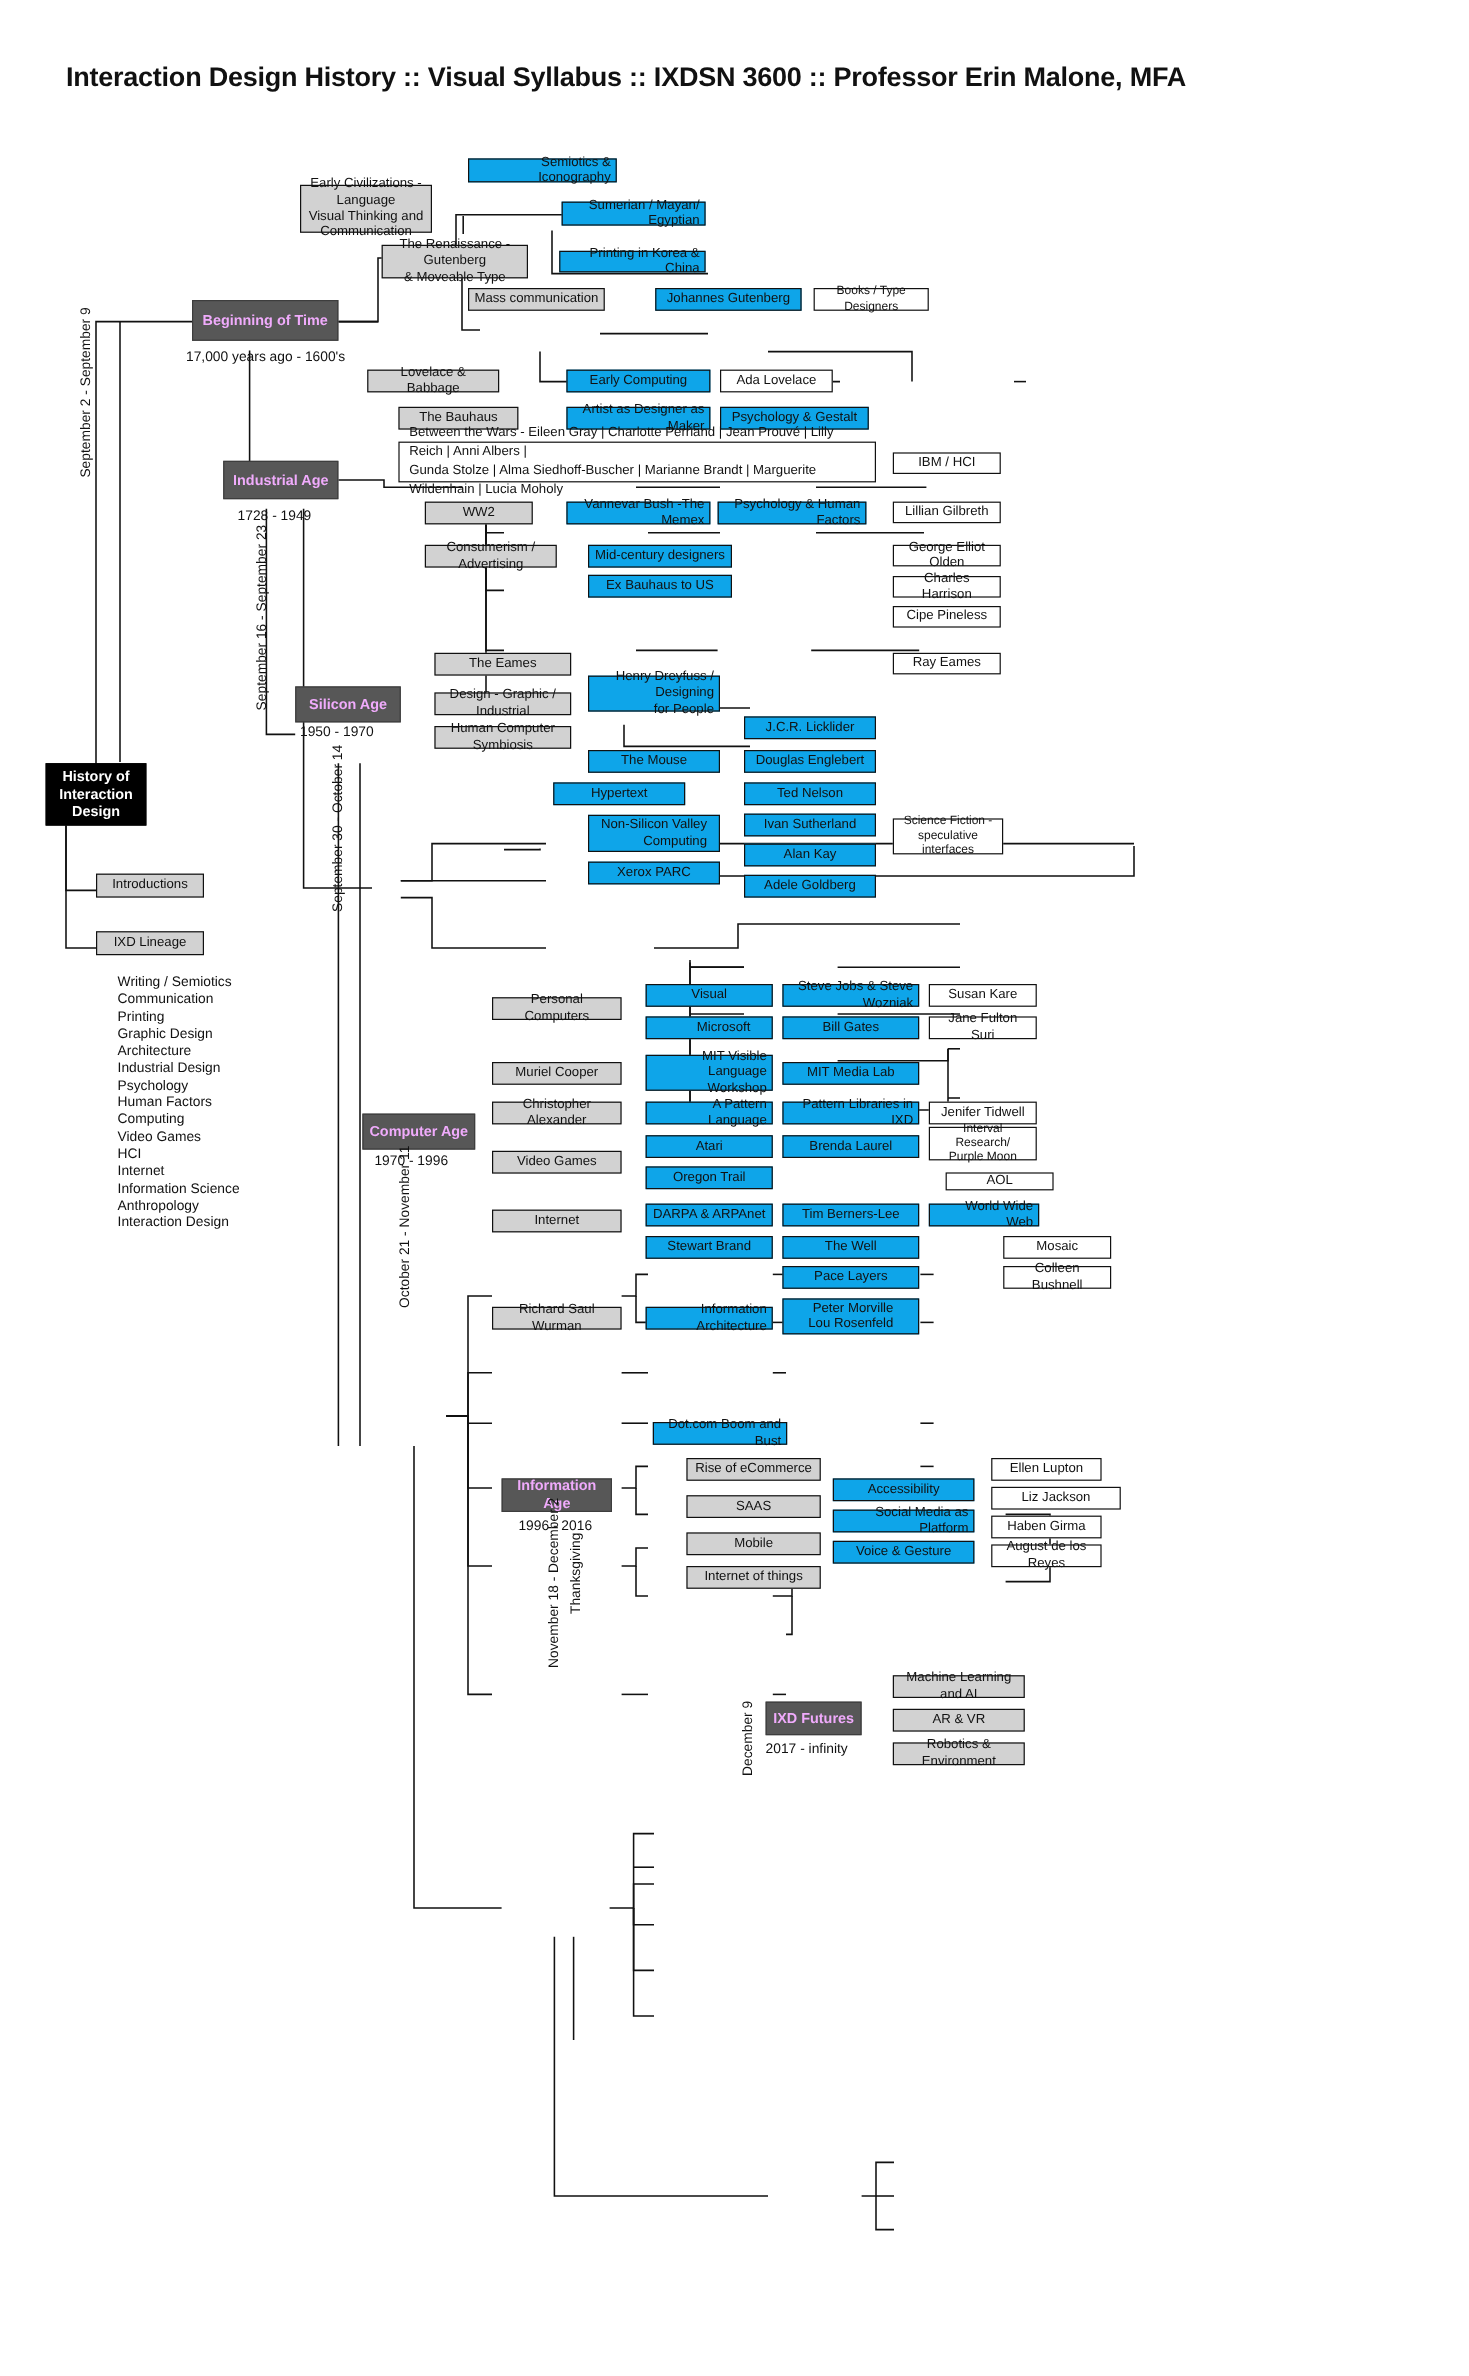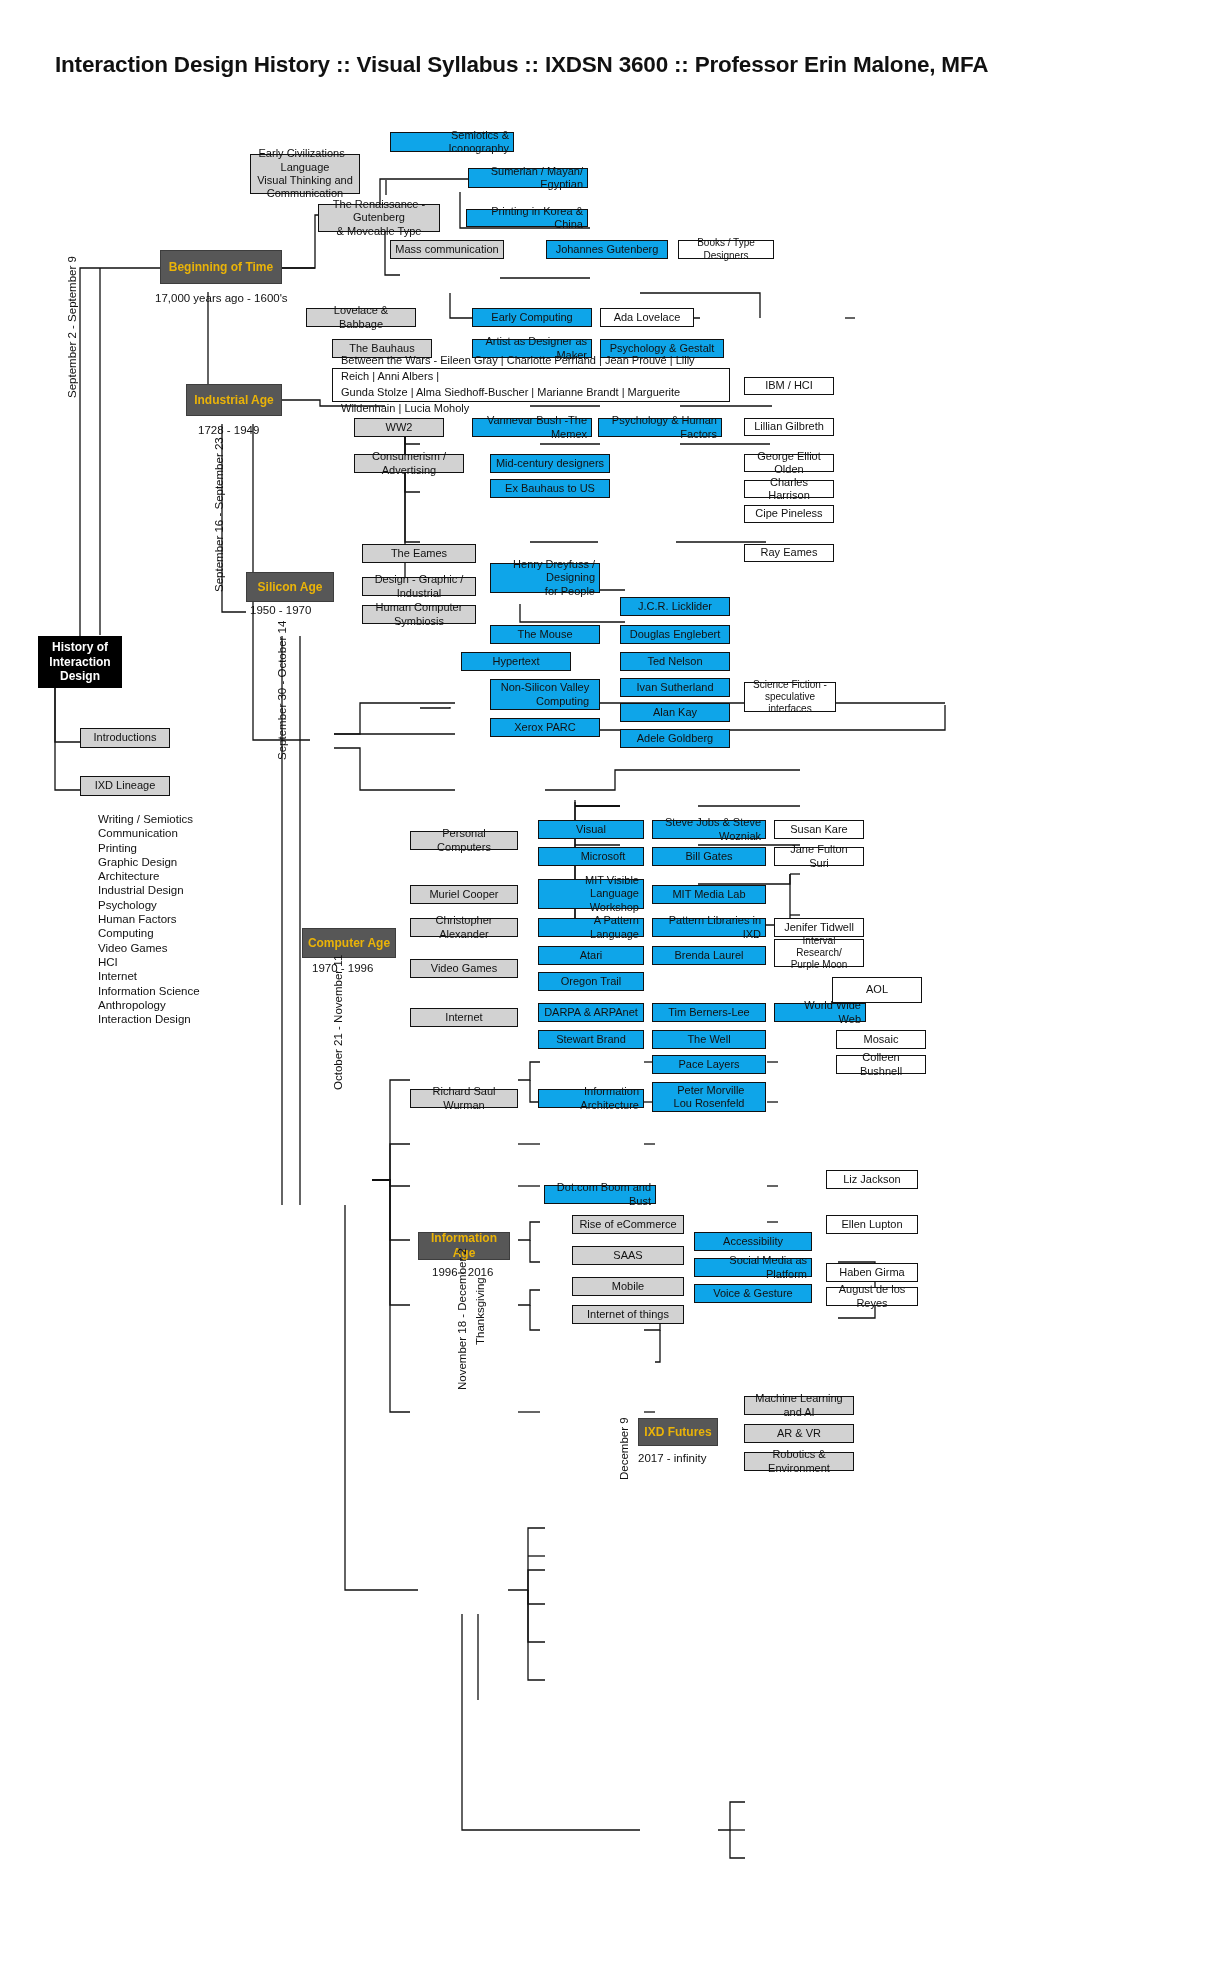--- a/index.html
+++ b/index.html
@@ -33,21 +33,21 @@
     text-align:center;
     line-height:1.22;
     border:1px solid #111;
     background:#efefef;
     font-size:11px;
     padding:2px 4px;
     white-space:pre-line;
   }
   .era{
     background:#575757;
-    color:#eab308;
+    color:#f0abfc;
     font-weight:bold;
     border:1px solid #3d3d3d;
     font-size:12px;
   }
   .root{
     background:#000000;
     color:#ffffff;
     font-weight:bold;
     border:1px solid #000;
     font-size:12px;
@@ -366,21 +366,21 @@
   <div class="node lite" style="left:538px;top:946px;width:106px;height:19px;">Atari</div>
   <div class="node lite" style="left:652px;top:946px;width:114px;height:19px;">Brenda Laurel</div>
   <div class="node plain" style="left:774px;top:939px;width:90px;height:28px;font-size:10px;">Interval Research/
 Purple Moon</div>
   <div class="node lite" style="left:538px;top:972px;width:106px;height:19px;">Oregon Trail</div>
 
   <div class="node mid" style="left:410px;top:1008px;width:108px;height:19px;">Internet</div>
   <div class="node lite" style="left:538px;top:1003px;width:106px;height:19px;">DARPA &amp; ARPAnet</div>
   <div class="node lite" style="left:652px;top:1003px;width:114px;height:19px;">Tim Berners-Lee</div>
   <div class="node lite" style="left:774px;top:1003px;width:92px;height:19px;">World Wide Web</div>
-  <div class="node plain" style="left:832px;top:977px;width:90px;height:26px;">AOL</div>
+  <div class="node plain" style="left:788px;top:977px;width:90px;height:15px;">AOL</div>
   <div class="node plain" style="left:836px;top:1030px;width:90px;height:19px;">Mosaic</div>
   <div class="node plain" style="left:836px;top:1055px;width:90px;height:19px;">Colleen Bushnell</div>
   <div class="node lite" style="left:538px;top:1030px;width:106px;height:19px;">Stewart Brand</div>
   <div class="node lite" style="left:652px;top:1030px;width:114px;height:19px;">The Well</div>
   <div class="node lite" style="left:652px;top:1055px;width:114px;height:19px;">Pace Layers</div>
 
   <div class="node mid" style="left:410px;top:1089px;width:108px;height:19px;">Richard Saul Wurman</div>
   <div class="node lite" style="left:538px;top:1089px;width:106px;height:19px;">Information Architecture</div>
   <div class="node lite" style="left:652px;top:1082px;width:114px;height:30px;">Peter Morville
 Lou Rosenfeld</div>
@@ -389,21 +389,21 @@
   <div class="node mid" style="left:572px;top:1215px;width:112px;height:19px;">Rise of eCommerce</div>
   <div class="node mid" style="left:572px;top:1246px;width:112px;height:19px;">SAAS</div>
   <div class="node mid" style="left:572px;top:1277px;width:112px;height:19px;">Mobile</div>
   <div class="node mid" style="left:572px;top:1305px;width:112px;height:19px;">Internet of things</div>
 
   <div class="node lite" style="left:694px;top:1232px;width:118px;height:19px;">Accessibility</div>
   <div class="node lite" style="left:694px;top:1258px;width:118px;height:19px;">Social Media as Platform</div>
   <div class="node lite" style="left:694px;top:1284px;width:118px;height:19px;">Voice &amp; Gesture</div>
 
   <div class="node plain" style="left:826px;top:1215px;width:92px;height:19px;">Ellen Lupton</div>
-  <div class="node plain" style="left:826px;top:1170px;width:92px;height:19px;">Liz Jackson</div>
+  <div class="node plain" style="left:826px;top:1239px;width:108px;height:19px;">Liz Jackson</div>
   <div class="node plain" style="left:826px;top:1263px;width:92px;height:19px;">Haben Girma</div>
   <div class="node plain" style="left:826px;top:1287px;width:92px;height:19px;">August de los Reyes</div>
 
   <div class="node mid" style="left:744px;top:1396px;width:110px;height:19px;">Machine Learning and AI</div>
   <div class="node mid" style="left:744px;top:1424px;width:110px;height:19px;">AR &amp; VR</div>
   <div class="node mid" style="left:744px;top:1452px;width:110px;height:19px;">Robotics &amp; Environment</div>
 
 </div>
 
 </body></html>

